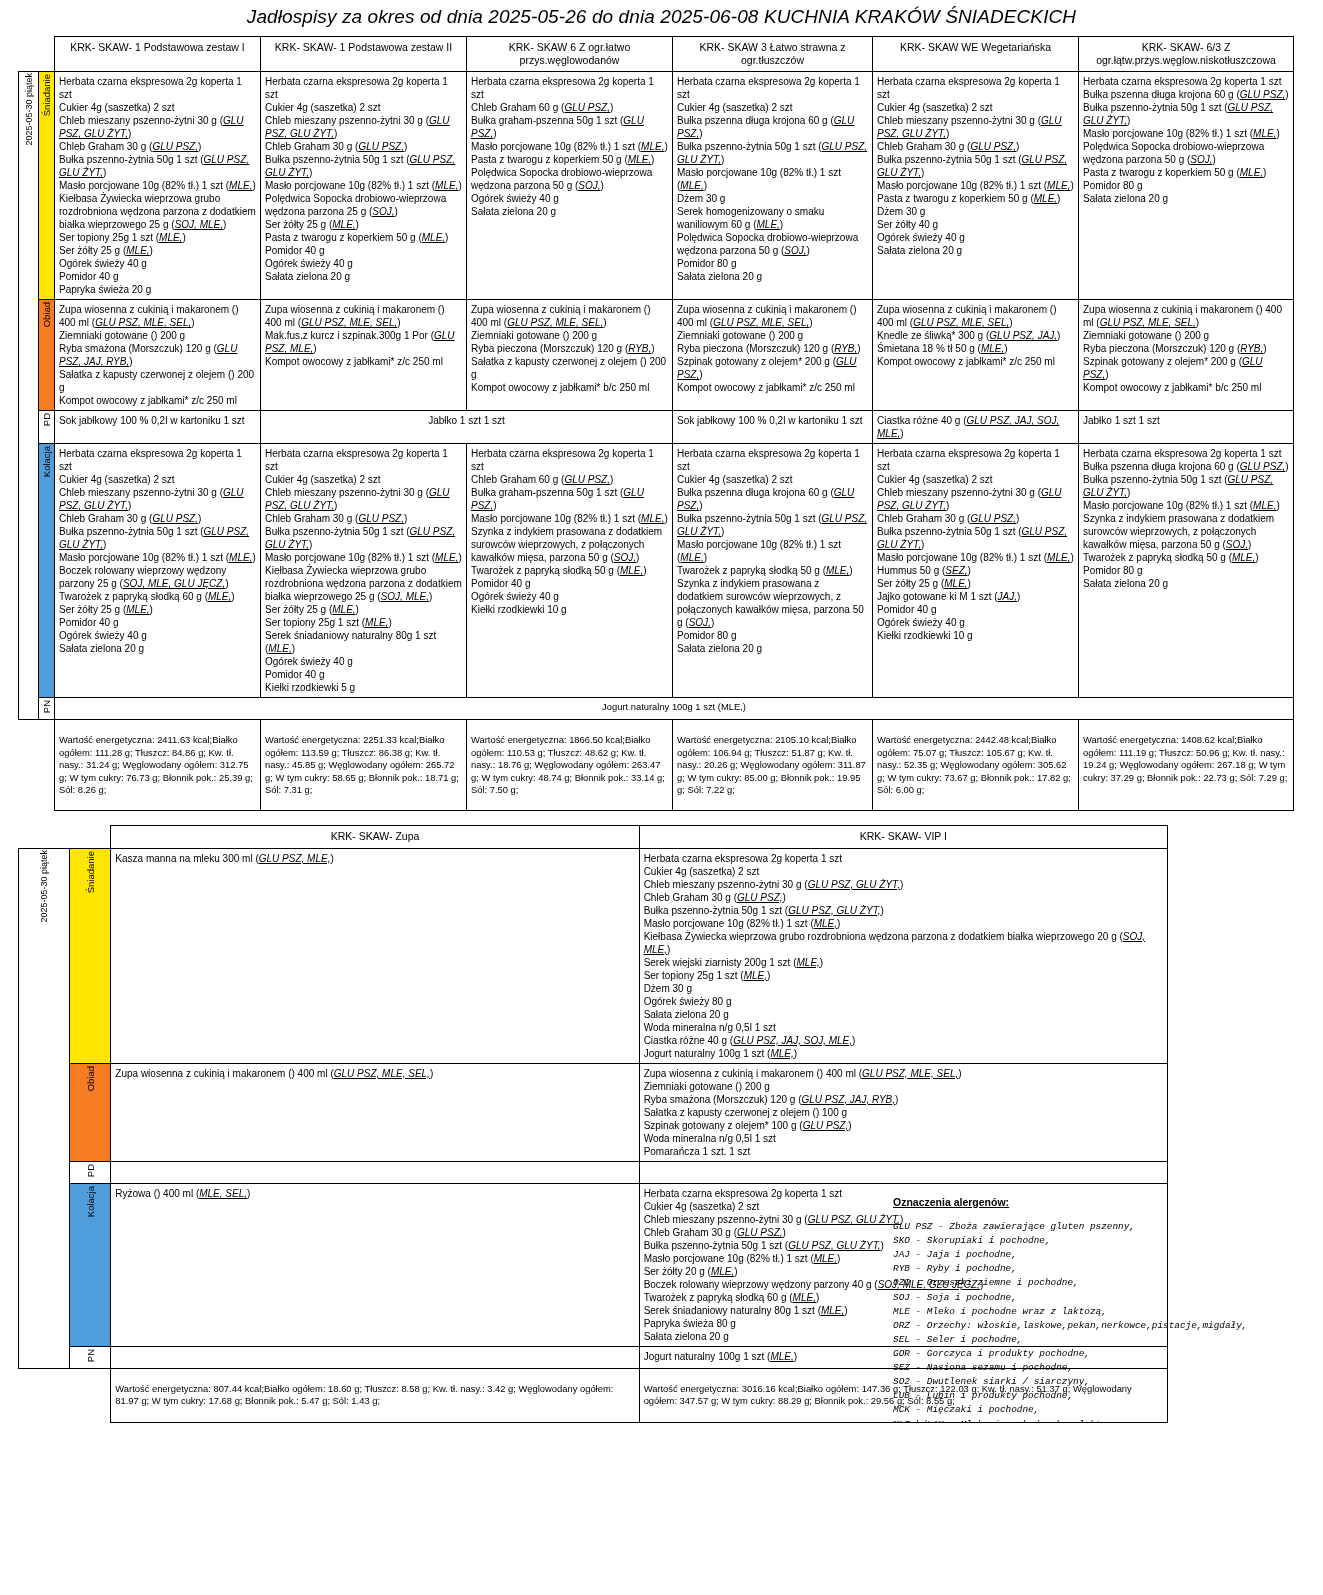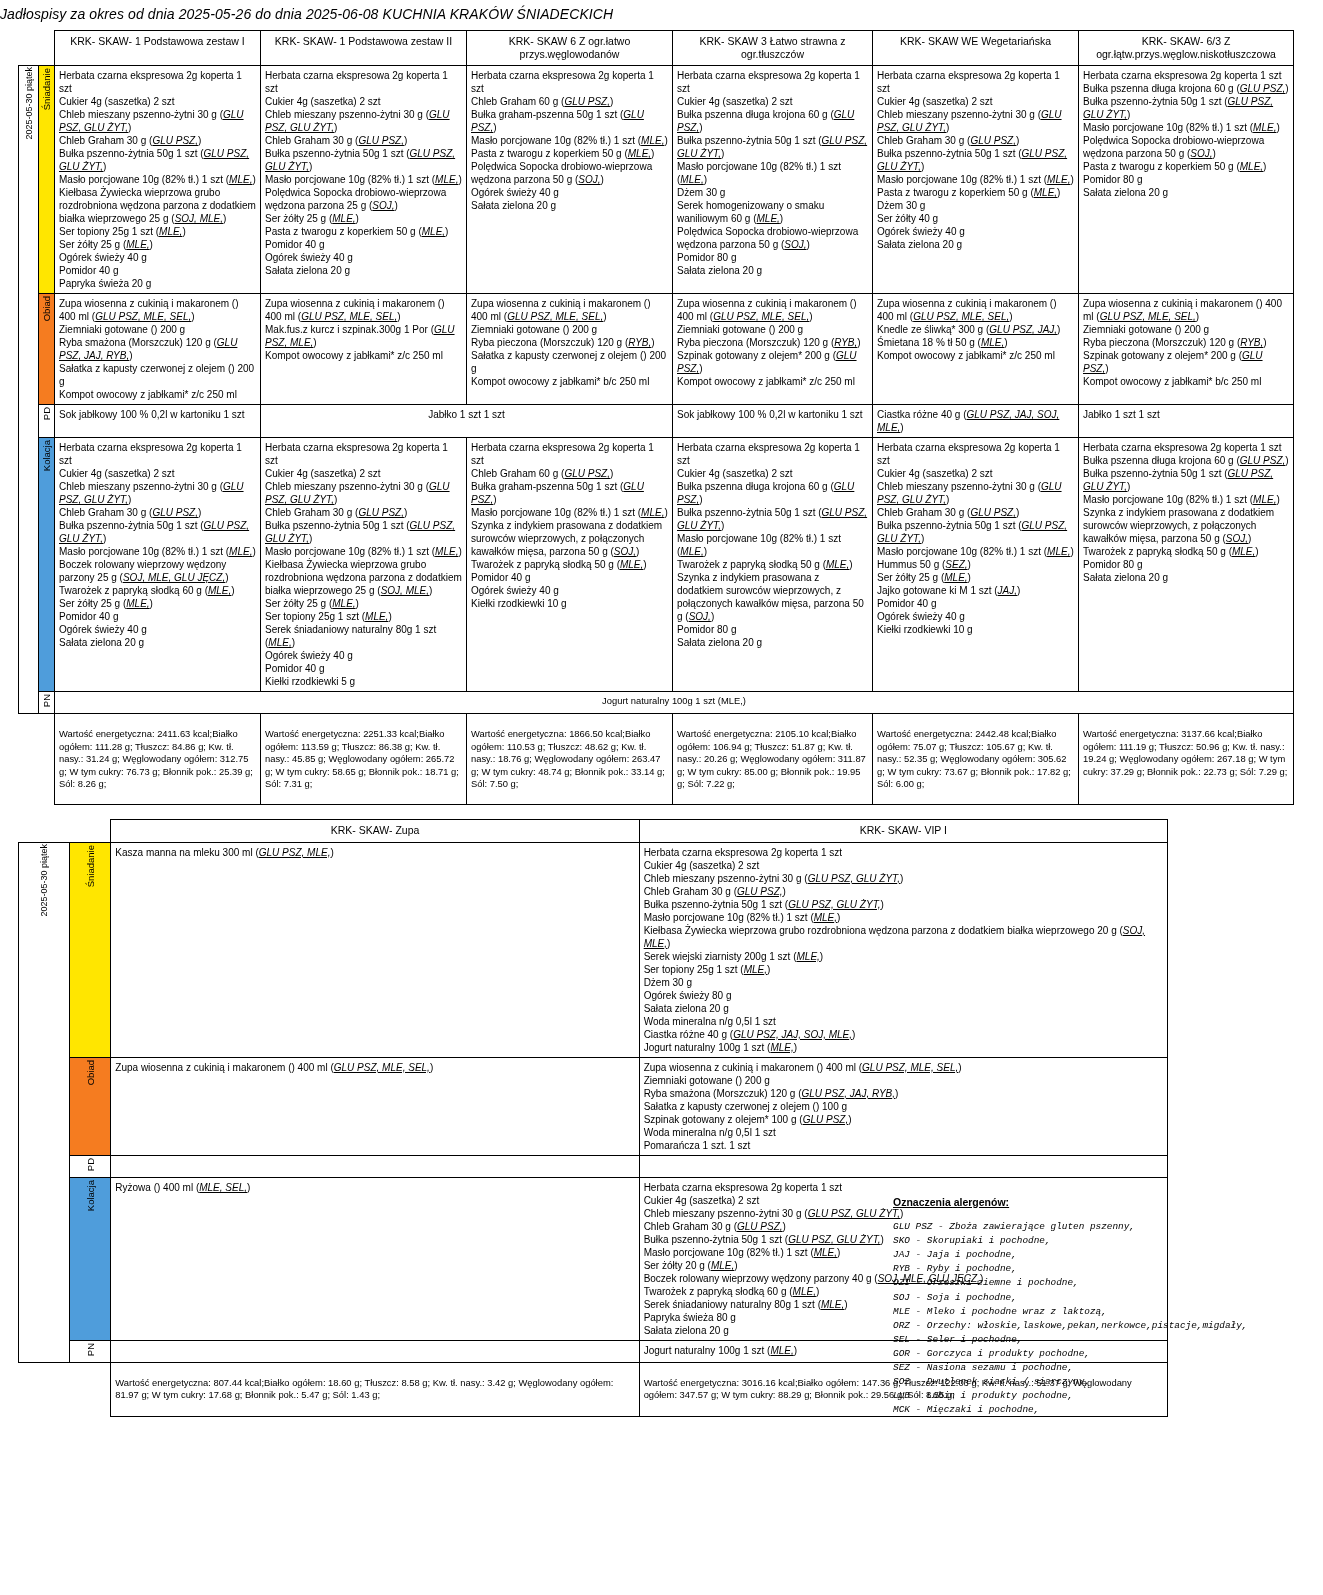--- a/index.html
+++ b/index.html
@@ -1,18 +1,18 @@
 <!DOCTYPE html>
 <html lang="pl"><head>
 <meta charset="utf-8">
 <style>
   html,body{margin:0;padding:0;background:#fff;}
   body{font-family:"Liberation Sans",sans-serif;color:#000;width:1323px;}
   .page{width:1323px;position:relative;padding:0;}
-  .doc-title{text-align:left;font-style:italic;font-size:14px;padding:6px 0 8px 0;letter-spacing:.1px;}
+  .doc-title{text-align:center;font-style:italic;font-size:19px;padding:6px 0 8px 0;letter-spacing:.1px;}
   table{border-collapse:collapse;}
   .menu-table{width:1150px;margin:0 auto 0 18px;table-layout:fixed;}
   .menu-table td,.menu-table th{border:1px solid #000;vertical-align:top;}
   .hdr{font-size:10.5px;text-align:center;padding:4px 3px;font-weight:normal;line-height:1.25;margin-top:30px;}
   .cell{font-size:10px;line-height:1.3;padding:3px 4px;}
   .cell .line{display:block;}
   .cell i{font-style:italic;text-decoration:underline;}
   .daycol{width:20px;text-align:center;vertical-align:middle;font-size:9px;}
   .vert{writing-mode:vertical-rl;transform:rotate(180deg);white-space:nowrap;}
   .mealcol{width:16px;padding:0;text-align:center;vertical-align:middle;}
@@ -299,21 +299,21 @@
     </tr>
 
     <tr>
       <td style="border:none"></td>
       <td style="border:none"></td>
       <td class="nut multi"><span class="line">Wartość energetyczna: 2411.63 kcal;</span><span class="line">Białko ogółem: 111.28 g; Tłuszcz: 84.86 g; Kw. tł. nasy.: 31.24 g; Węglowodany ogółem: 312.75 g; W tym cukry: 76.73 g; Błonnik pok.: 25.39 g; Sól: 8.26 g;</span></td>
       <td class="nut multi"><span class="line">Wartość energetyczna: 2251.33 kcal;</span><span class="line">Białko ogółem: 113.59 g; Tłuszcz: 86.38 g; Kw. tł. nasy.: 45.85 g; Węglowodany ogółem: 265.72 g; W tym cukry: 58.65 g; Błonnik pok.: 18.71 g; Sól: 7.31 g;</span></td>
       <td class="nut multi"><span class="line">Wartość energetyczna: 1866.50 kcal;</span><span class="line">Białko ogółem: 110.53 g; Tłuszcz: 48.62 g; Kw. tł. nasy.: 18.76 g; Węglowodany ogółem: 263.47 g; W tym cukry: 48.74 g; Błonnik pok.: 33.14 g; Sól: 7.50 g;</span></td>
       <td class="nut multi"><span class="line">Wartość energetyczna: 2105.10 kcal;</span><span class="line">Białko ogółem: 106.94 g; Tłuszcz: 51.87 g; Kw. tł. nasy.: 20.26 g; Węglowodany ogółem: 311.87 g; W tym cukry: 85.00 g; Błonnik pok.: 19.95 g; Sól: 7.22 g;</span></td>
       <td class="nut multi"><span class="line">Wartość energetyczna: 2442.48 kcal;</span><span class="line">Białko ogółem: 75.07 g; Tłuszcz: 105.67 g; Kw. tł. nasy.: 52.35 g; Węglowodany ogółem: 305.62 g; W tym cukry: 73.67 g; Błonnik pok.: 17.82 g; Sól: 6.00 g;</span></td>
-      <td class="nut multi"><span class="line">Wartość energetyczna: 3137.66 kcal;</span><span class="line">Białko ogółem: 111.19 g; Tłuszcz: 50.96 g; Kw. tł. nasy.: 19.24 g; Węglowodany ogółem: 267.18 g; W tym cukry: 37.29 g; Błonnik pok.: 22.73 g; Sól: 7.29 g;</span></td>
+      <td class="nut multi"><span class="line">Wartość energetyczna: 1408.62 kcal;</span><span class="line">Białko ogółem: 111.19 g; Tłuszcz: 50.96 g; Kw. tł. nasy.: 19.24 g; Węglowodany ogółem: 267.18 g; W tym cukry: 37.29 g; Błonnik pok.: 22.73 g; Sól: 7.29 g;</span></td>
     </tr>
   </tbody>
     </table>
 
   <table class="menu-table menu-table2 second-block">
     <colgroup>
       <col style="width:20px">
         <col style="width:16px">
       <col style="width:206px">
         <col style="width:206px">

